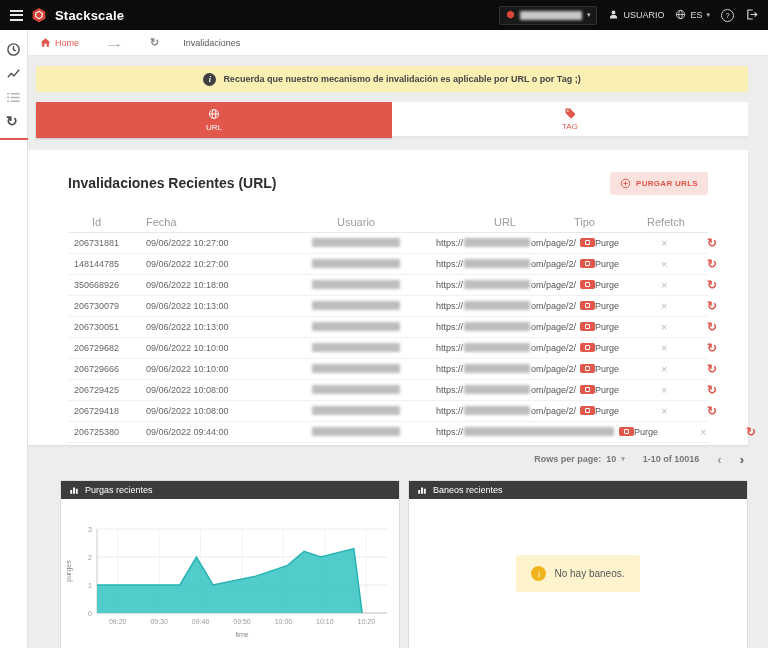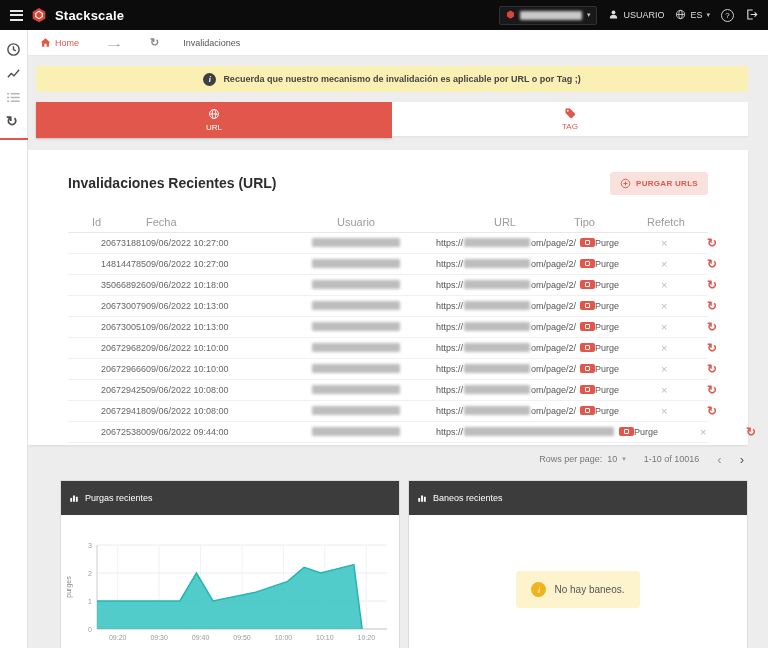--- a/index.html
+++ b/index.html
@@ -57,42 +57,42 @@
   .purge-btn{background:#f9e2de;color:var(--accent);border:none;border-radius:3px;font-size:8px;font-weight:700;
              display:flex;align-items:center;gap:5px;padding:6px 10px;letter-spacing:.3px;cursor:pointer;font-family:inherit;}
   .purge-btn svg{width:11px;height:11px;}
 
   .table{margin:0 24px;font-size:9px;}
   .thead,.trow{display:grid;grid-template-columns:78px 130px 160px 1fr 50px 84px;align-items:center;}
   .thead{color:#9b9b9b;font-size:11px;height:20px;border-bottom:1px solid #e8e8e8;}
   .h-id{padding-left:24px;}
   .h-usuario,.h-url,.h-refetch{text-align:center;}
   .trow{height:21px;border-bottom:1px solid #f1f1f1;color:#555;}
-  .c-id{padding-left:6px;color:#666;text-align:right;}
+  .c-id{padding-left:6px;color:#666;}
   .c-fecha{color:#666;}
   .c-usuario{display:flex;justify-content:center;}
   .usuario-blur{width:88px;background:#bdbdbd;}
   .c-url{display:flex;align-items:center;justify-content:flex-end;color:#555;}
   .url-blur{background:#bdbdbd;margin:0 1px;}
   .copy-badge{width:15px;height:9px;background:var(--accent);border-radius:2px;margin-left:4px;display:inline-flex;align-items:center;justify-content:center;cursor:pointer;flex:none;}
   .copy-badge i{display:block;width:5px;height:5px;border:1px solid #fff;border-radius:1px;}
   .c-refetch{display:flex;align-items:center;justify-content:space-between;padding:0 12px 0 16px;}
   .x-icon{color:#bcbcbc;font-size:11px;}
   .refetch-icon{color:var(--accent);font-size:12px;cursor:pointer;}
 
-  .pagination{display:flex;justify-content:flex-end;align-items:center;gap:18px;margin:8px 24px 0 0;font-size:9px;color:#777;}
+  .pagination{display:flex;justify-content:flex-end;align-items:center;gap:18px;margin:8px 24px 0 0;font-size:9px;color:#777;font-weight:bold;}
   .pag-chunk{display:flex;align-items:center;gap:5px;}
   .pag-chev{font-size:13px;color:#999;cursor:pointer;line-height:1;}
   .pag-chev.next{color:#555;}
   .tiny-chev{font-size:7px;color:#999;}
 
   
   .panels{display:flex;gap:8px;margin:14px 20px 0 32px;}
   .panel{flex:1;background:#fff;border:1px solid #dcdcdc;}
-  .panel-head{background:#3c3c3c;color:#fff;font-size:9px;display:flex;align-items:center;gap:6px;padding:12px 8px;}
+  .panel-head{background:#3c3c3c;color:#fff;font-size:9px;display:flex;align-items:center;gap:6px;padding:4px 8px;}
   .panel-head svg{width:10px;height:10px;}
   .panel-body{position:relative;height:150px;}
   .panel-body.center{display:flex;align-items:center;justify-content:center;}
   .chart-annot{position:absolute;top:3px;left:0;right:0;text-align:center;font-size:8px;color:#1d1d1d;line-height:1.4;}
   .empty-note{background:#fdf3cd;border-radius:3px;display:flex;align-items:center;gap:8px;padding:11px 15px;font-size:10px;color:#555;}
   .note-circle{width:15px;height:15px;border-radius:50%;background:#f0b41f;color:#fff;display:flex;align-items:center;justify-content:center;
                font-size:9px;font-style:italic;font-family:"Liberation Serif",serif;flex:none;}
 </style>
 </head>
 <body>

